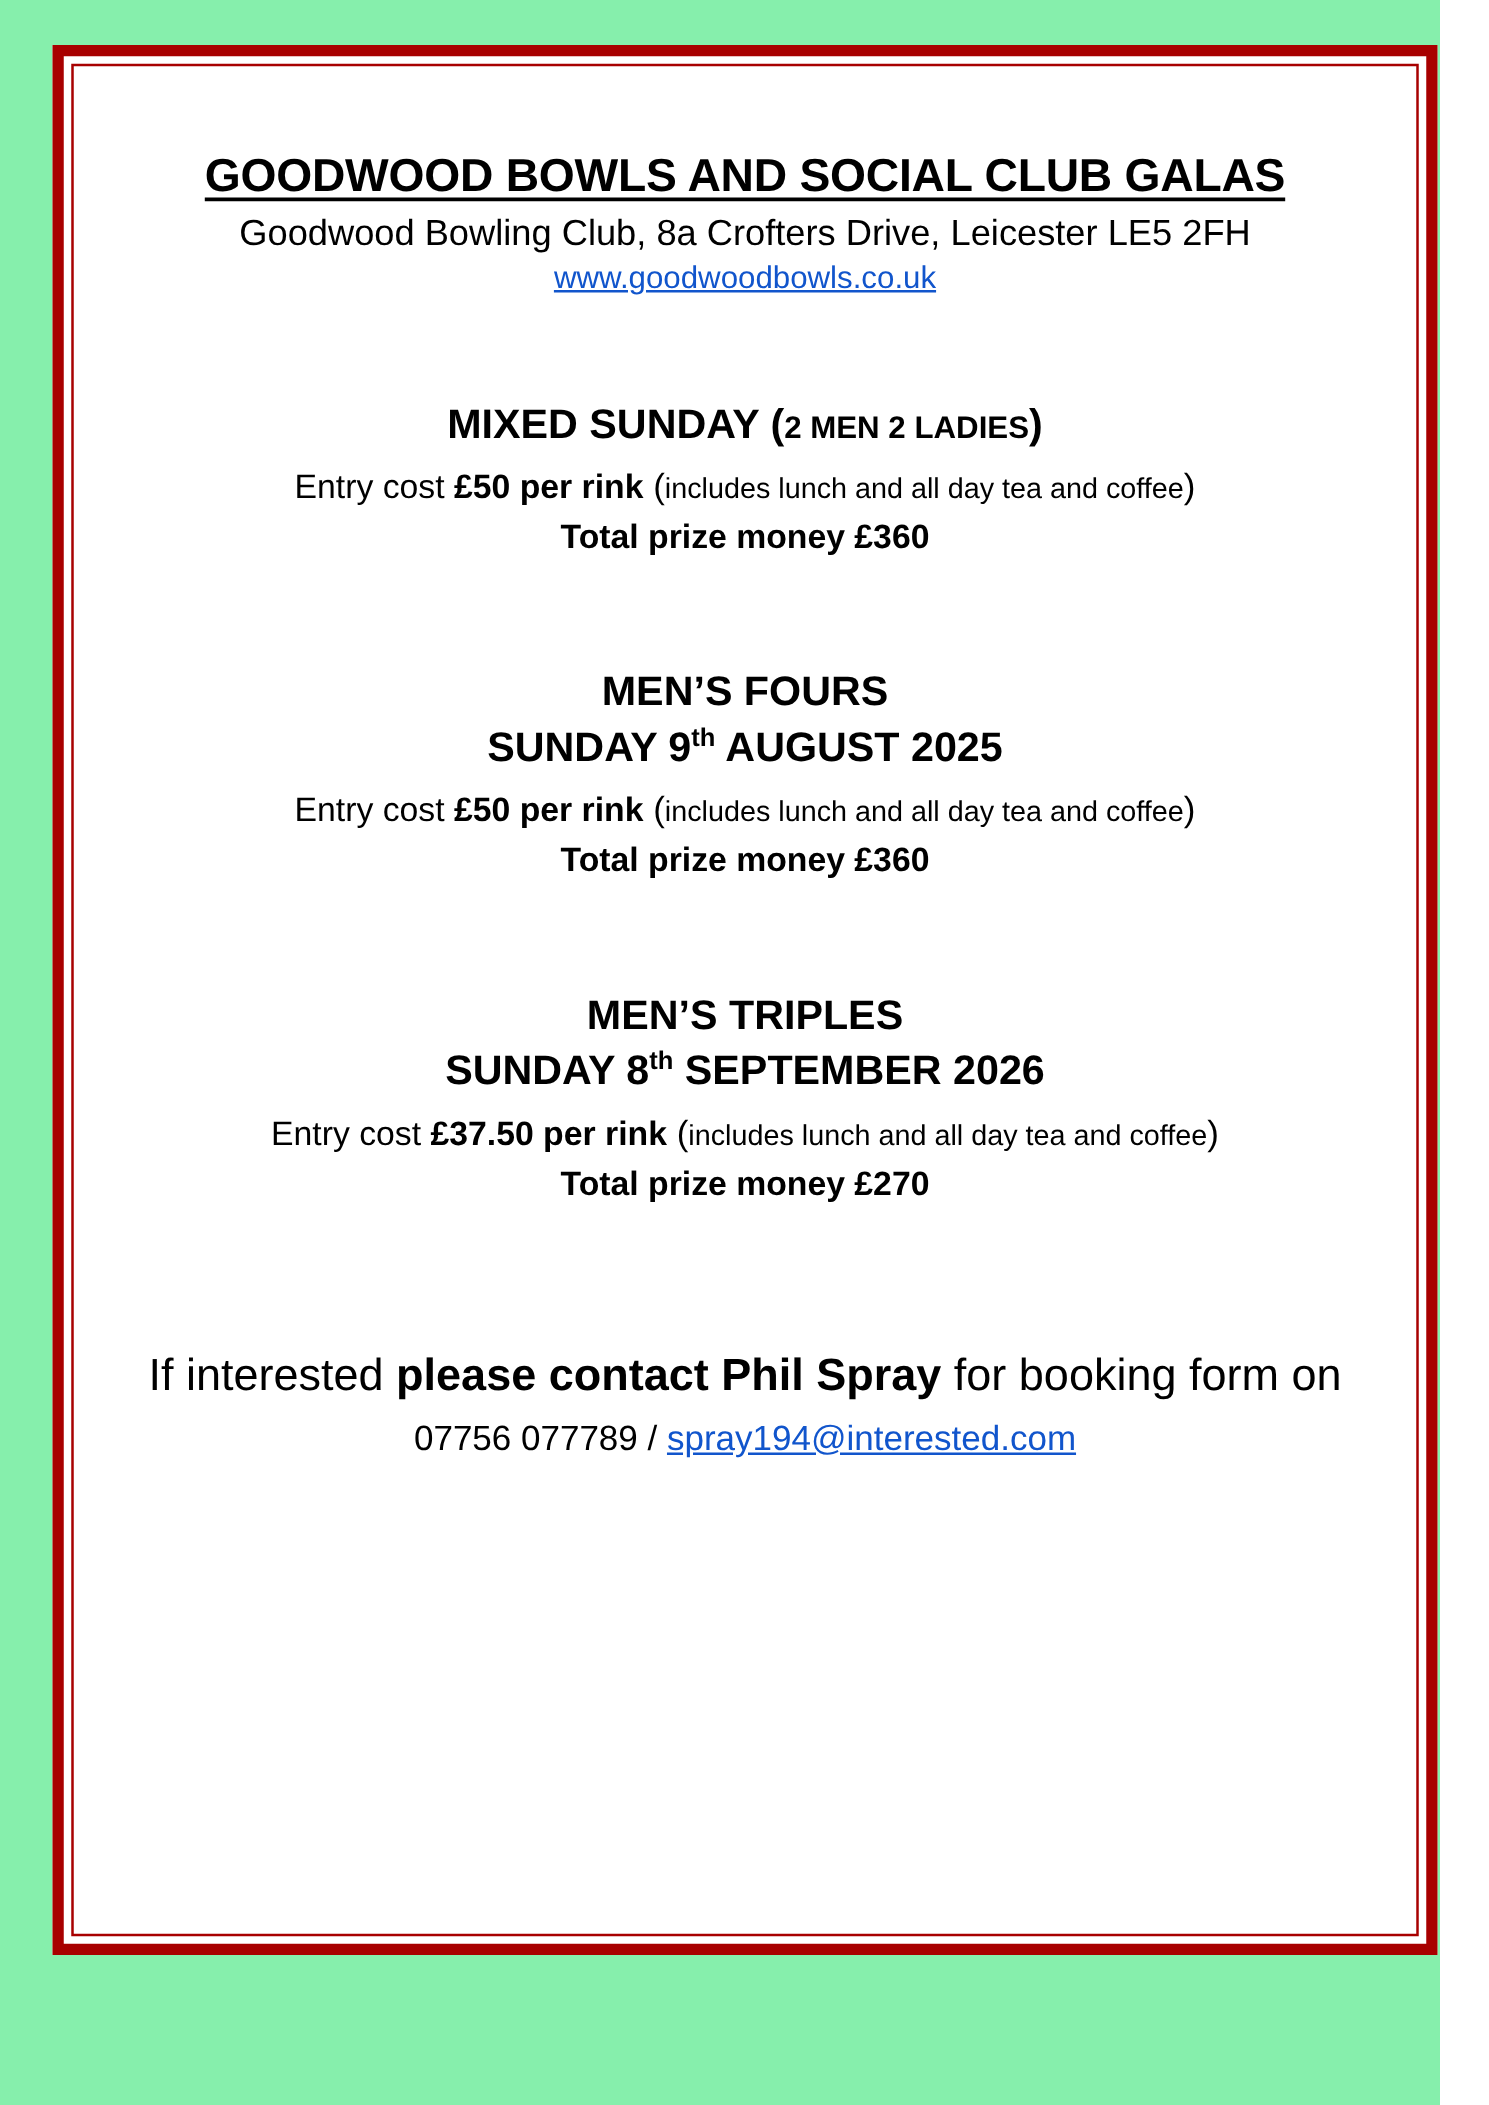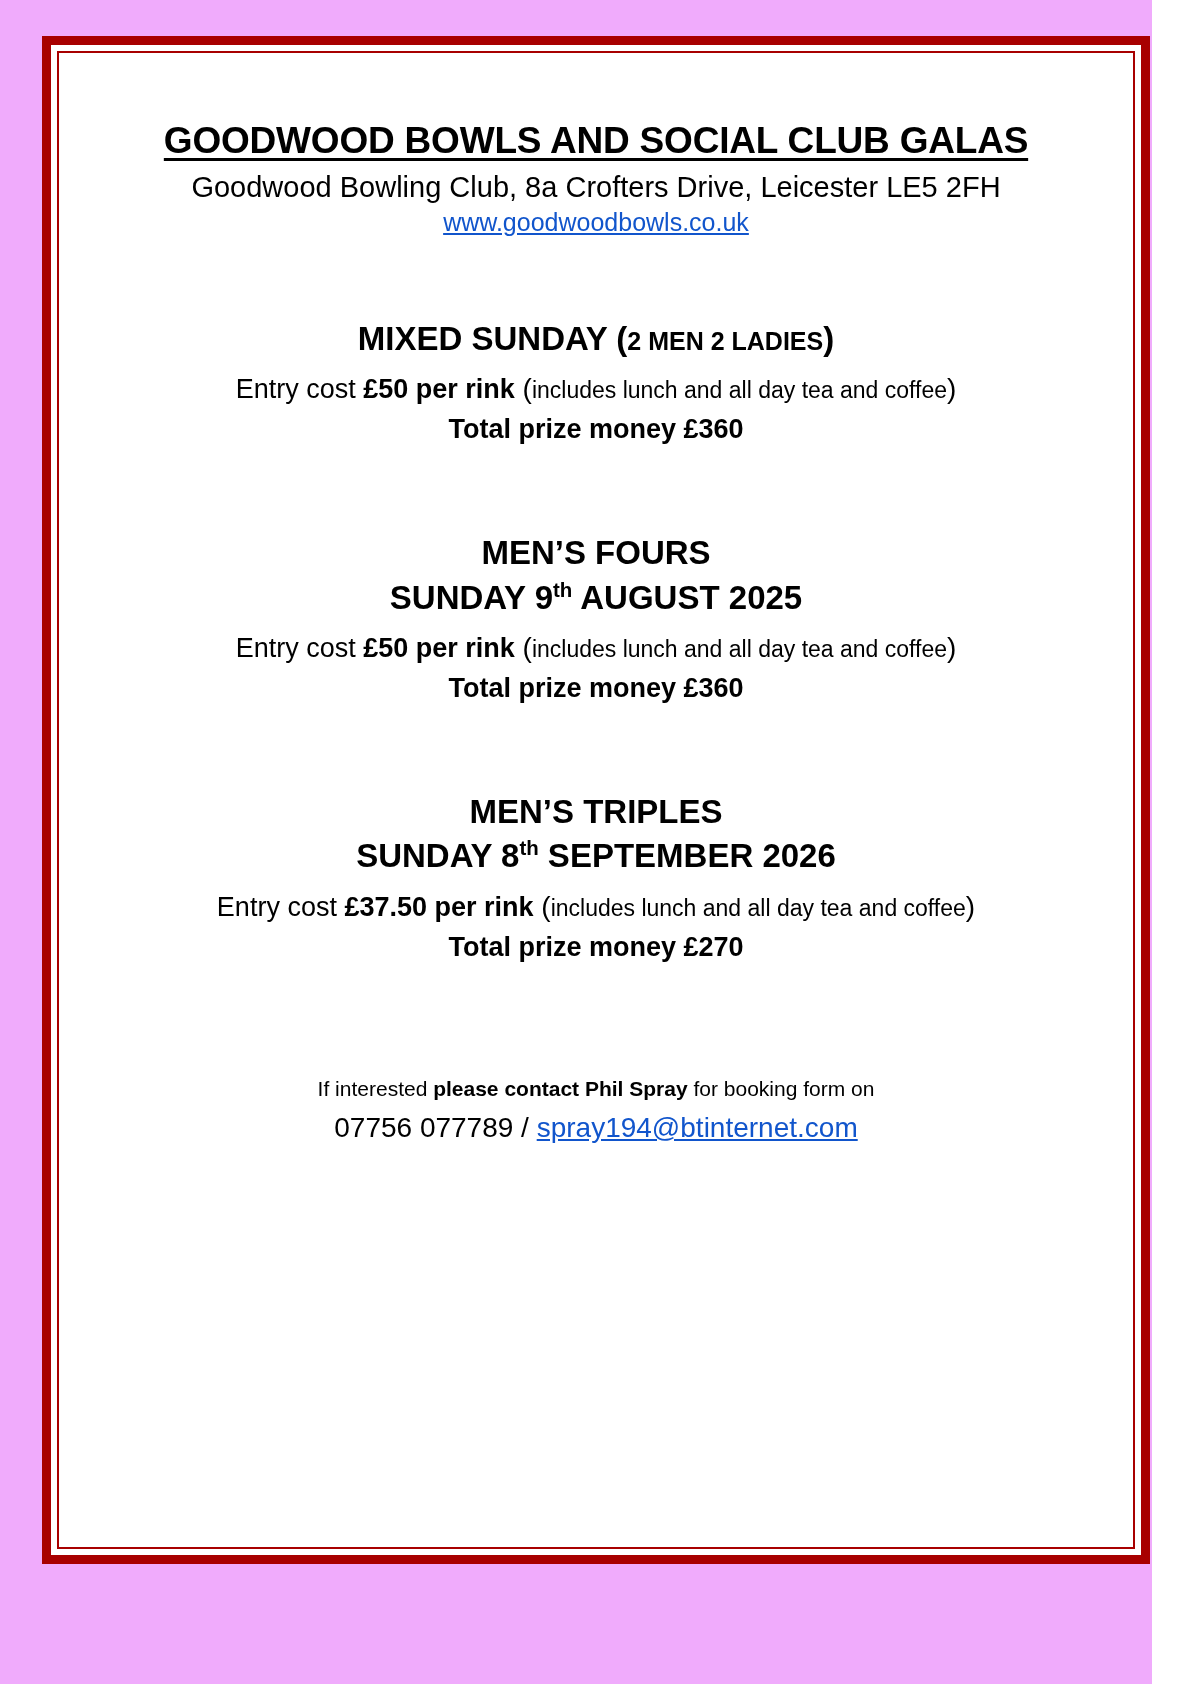--- a/index.html
+++ b/index.html
@@ -13,21 +13,21 @@
     font-family: "Liberation Sans", sans-serif;
     color: #000000;
     position: relative;
     overflow: hidden;
   }
   .page {
     position: absolute;
     left: 0; top: 0;
     width: 1152px;
     height: 1684px;
-    background: #f0abfc;
+    background: #86efac;
   }
   .border-outer {
     position: absolute;
     left: 42px;
     top: 36px;
     width: 1108px;
     height: 1528px;
     border: 9px solid #a80000;
     box-sizing: border-box;
     background: #ffffff;
@@ -126,21 +126,21 @@
     font-size: 28px;
   }
   .ev-prize {
     font-size: 27px;
     font-weight: bold;
     line-height: 1.45;
     margin: 0;
   }
 
   .contact {
-    font-size: 21px;
+    font-size: 36px;
     line-height: 1.5;
     margin: 0;
   }
   .contact .b { font-weight: bold; }
   .contact-line2 {
     font-size: 28px;
     line-height: 1.7;
     margin: 0;
   }
   .email {
@@ -203,17 +203,17 @@
       </div>
       <div class="ev-prize">Total prize money £270</div>
     </div>
 
     <div class="spacer-4"></div>
 
     <div class="contact">
       <span>If interested </span><span class="b">please contact Phil Spray</span><span> for booking form on</span>
     </div>
     <div class="contact-line2">
-      <span>07756 077789</span><span> / </span><a class="email" href="#">spray194@btinternet.com</a>
+      <span>07756 077789</span><span> / </span><a class="email" href="#">spray194@interested.com</a>
     </div>
 
   </div>
 </div>
 
 </body></html>

